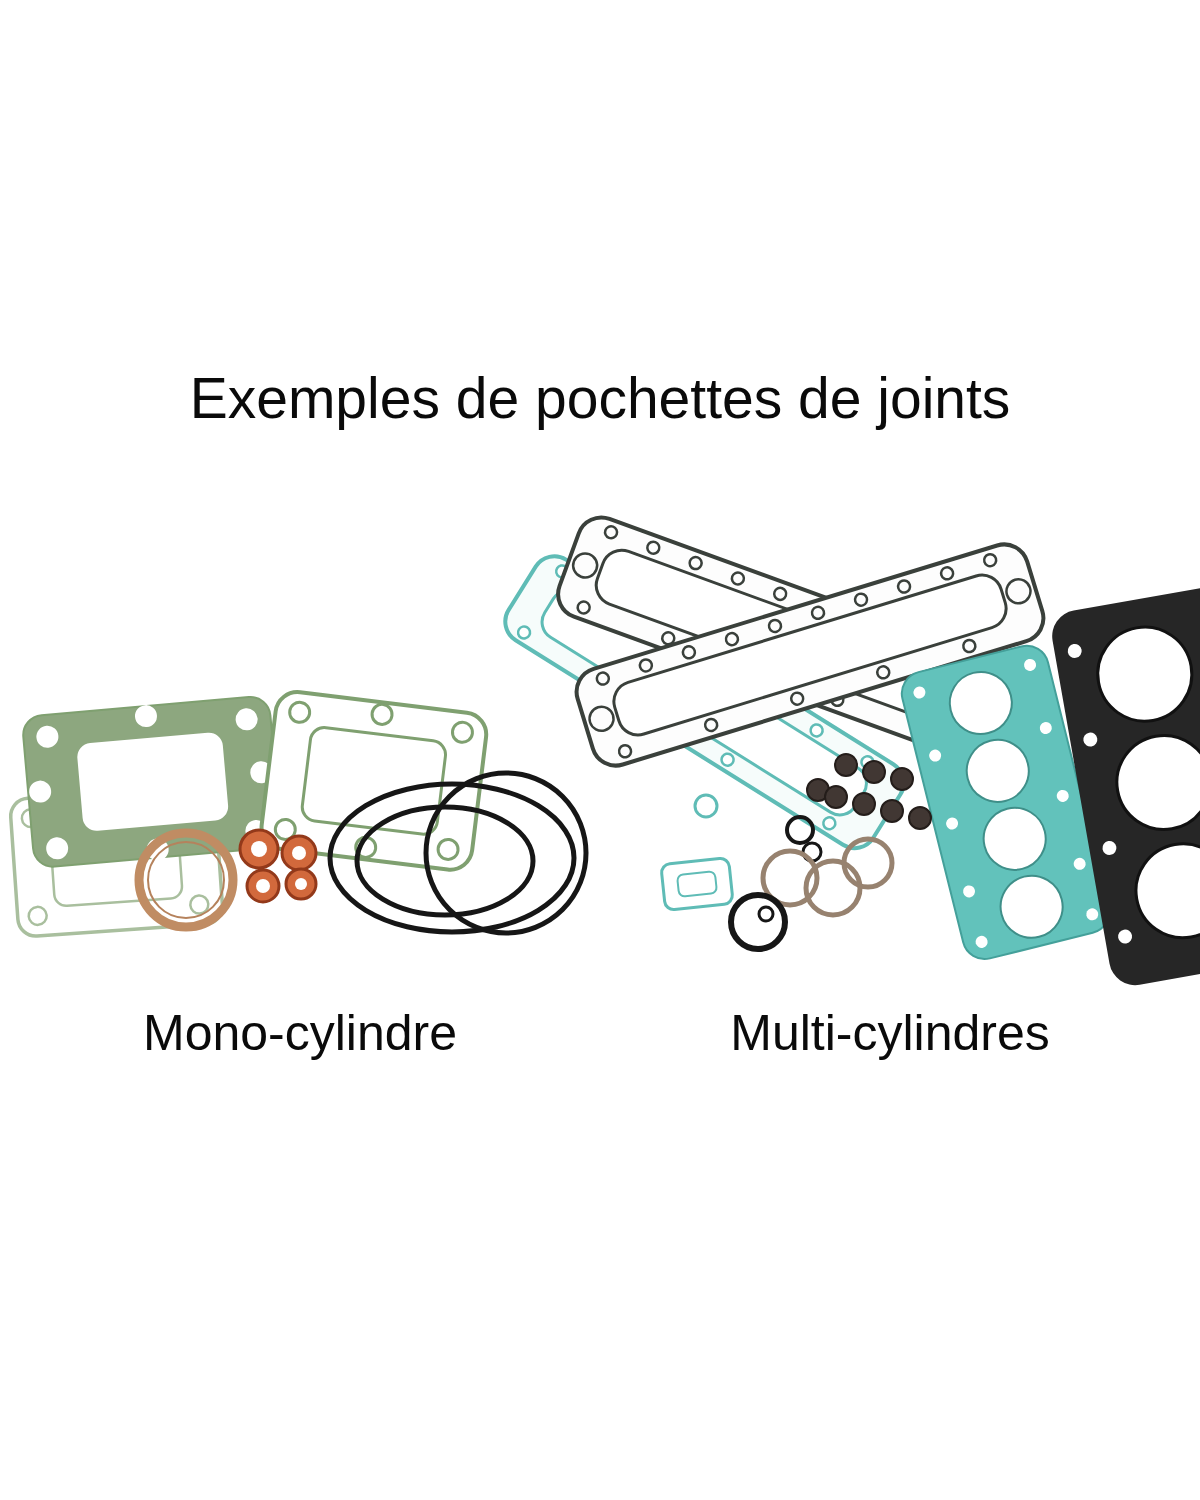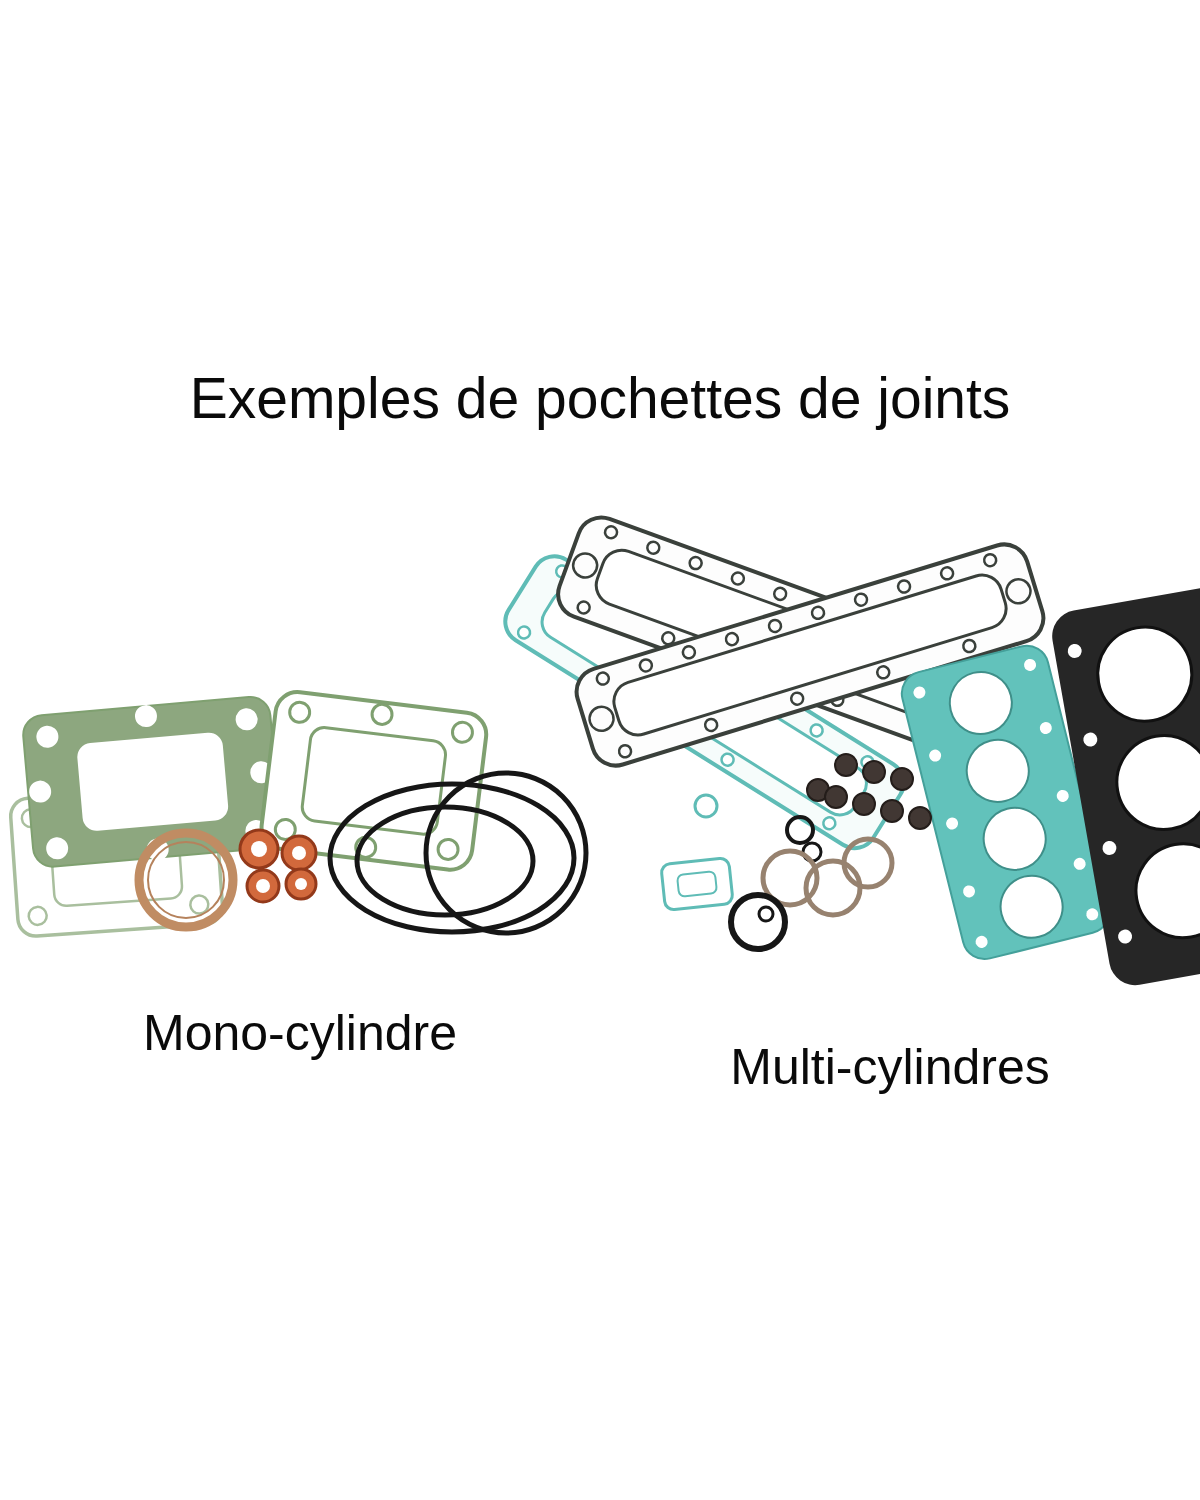--- a/index.html
+++ b/index.html
@@ -25,21 +25,21 @@
   }
   .caption {
     position: absolute;
     top: 1004px;
     font-size: 50px;
     font-weight: 400;
     text-align: center;
     color: var(--text, #0a0a0a);
   }
   .caption-left  { left: 40px;  width: 520px; }
-  .caption-right { left: 620px; width: 540px; margin-top: 34px; }
+  .caption-right { left: 620px; width: 540px; }
   svg.illustration {
     position: absolute;
     inset: 0;
     width: 1200px;
     height: 1500px;
   }
 </style>
 </head>
 <body>
 

